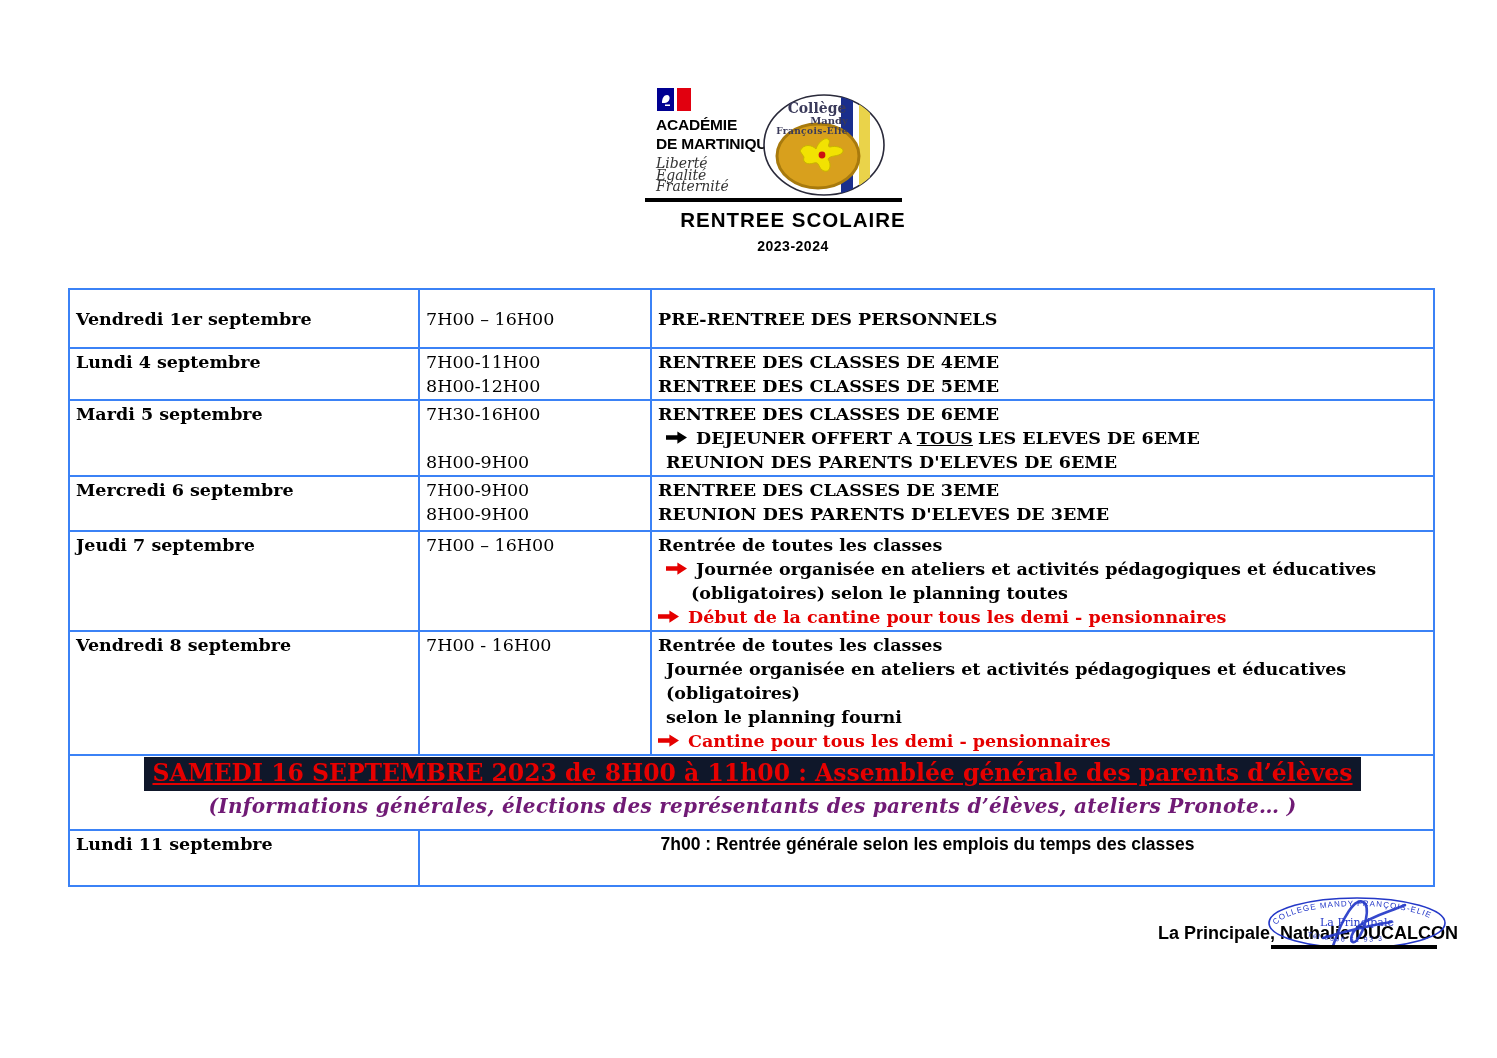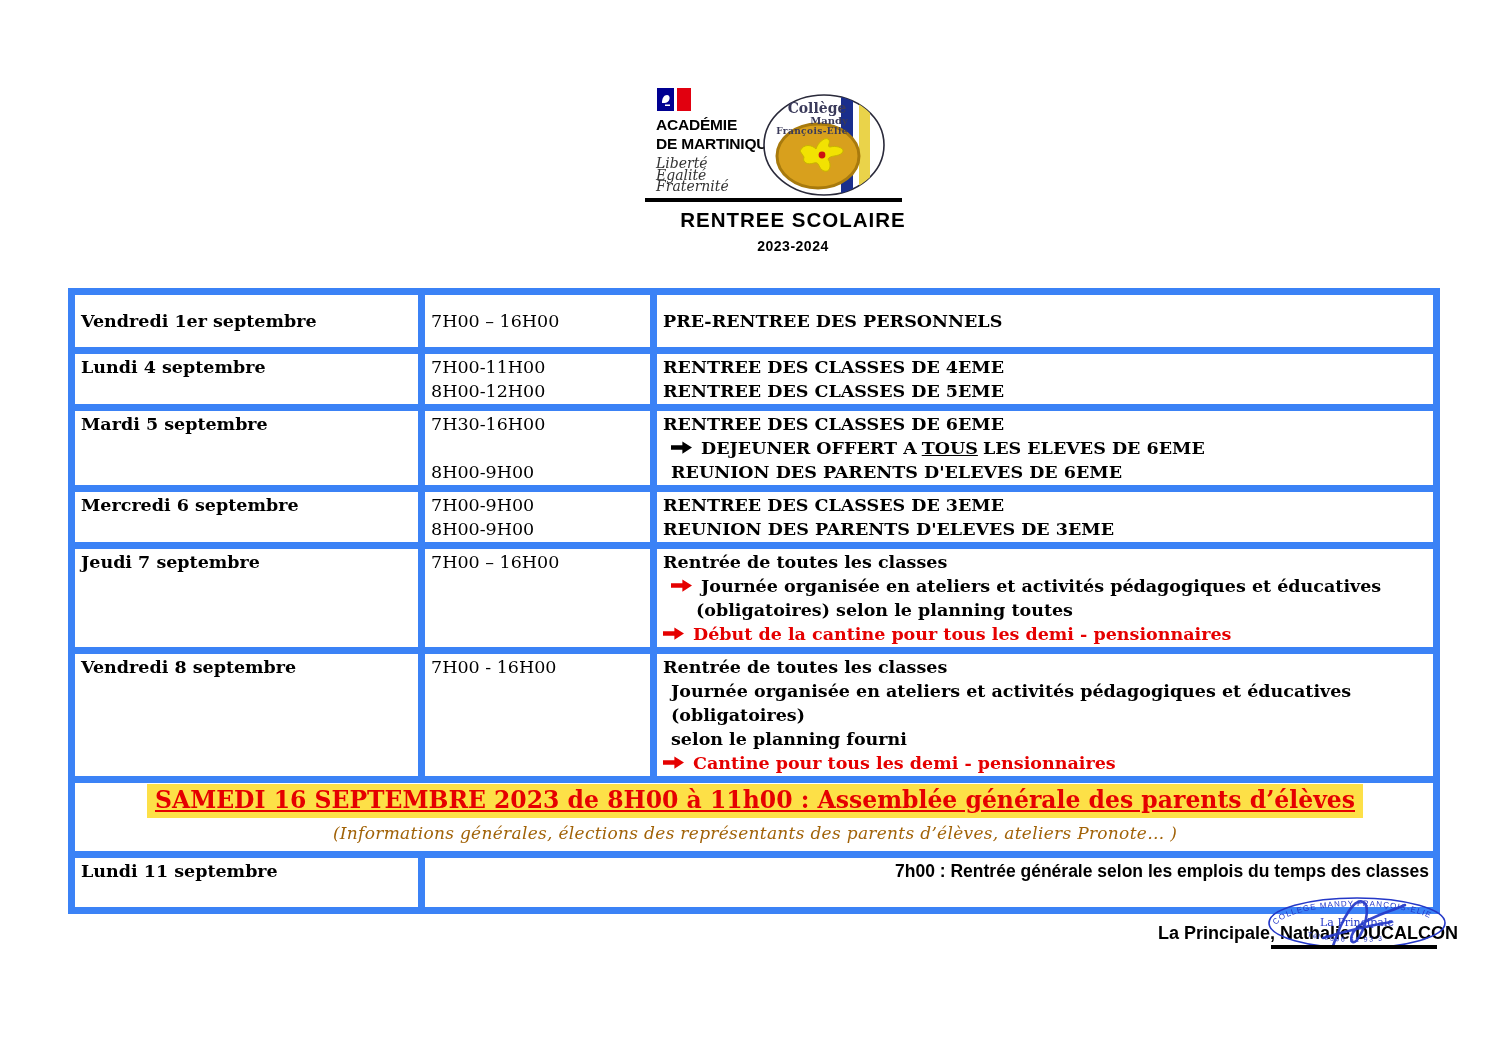--- a/index.html
+++ b/index.html
@@ -22,48 +22,48 @@
 
   .title-rule{position:absolute;left:645px;top:198px;width:257px;height:4px;background:#000;}
   .doc-title{position:absolute;left:628px;top:207px;width:330px;text-align:center;
     font-family:"Liberation Sans",sans-serif;font-weight:bold;color:#000;}
   .doc-title .t1{font-size:20.5px;letter-spacing:1px;line-height:26px;}
   .doc-title .t2{font-size:14px;letter-spacing:0.5px;line-height:26px;}
 
   
   table.schedule{position:absolute;left:68px;top:288px;width:1365px;
     border-collapse:collapse;table-layout:fixed;}
-  table.schedule td{border:7px solid #3b82f6;vertical-align:top;padding:1px 4px 1px 6px;
+  table.schedule td{border:2px solid #3b82f6;vertical-align:top;padding:1px 4px 1px 6px;
     font-size:17.5px;line-height:24px;color:#000;}
   td.date{font-weight:bold;}
   td.time{font-weight:normal;}
   td.events{font-weight:bold;padding-left:5px;}
   tr.vmid td{vertical-align:middle;}
   .indent-sm{padding-left:8px;}
   .indent-md{padding-left:18px;}
   .hang{padding-left:33px;}
   .line{display:block;}
   .arr{display:inline-block;width:21px;height:13px;margin-right:9px;vertical-align:baseline;}
   .arr svg{display:block;width:21px;height:13px;}
   .arr-red{color:#e50000;}
   .arr-black{color:#000;}
   .red{color:#e50000;}
   .u{text-decoration:underline;}
   .sp{margin-left:5px;}
 
   
   td.banner-cell{text-align:center;vertical-align:top;padding-top:7px;}
-  .banner-title{display:inline-block;background:#fde047;color:#e50000;font-weight:bold;
+  .banner-title{display:inline-block;background:#0f172a;color:#e50000;font-weight:bold;
     font-size:23.5px;line-height:31px;text-decoration:underline;padding:1px 8px 2px 8px;}
-  .banner-sub{color:#a16207;font-style:italic;font-weight:normal;font-size:17px;
+  .banner-sub{color:#701a75;font-style:italic;font-weight:bold;font-size:20px;
     margin-top:3px;letter-spacing:0.3px;}
 
   
   td.final-date{font-weight:bold;vertical-align:middle;padding-left:12px;}
-  td.final-event{vertical-align:middle;text-align:right;
+  td.final-event{vertical-align:middle;text-align:center;
     font-family:"Liberation Sans",sans-serif;font-weight:bold;font-size:19.5px;color:#e30b13;}
 
   
   .signature{position:absolute;left:1030px;top:923px;width:428px;text-align:right;
     font-family:"Liberation Sans",sans-serif;font-weight:bold;font-size:18px;color:#000;}
   .stamp{position:absolute;left:1263px;top:896px;}
   .stamp-underline{position:absolute;left:1271px;top:945px;width:166px;height:3.5px;background:#000;}
 </style>
 </head>
 <body>

